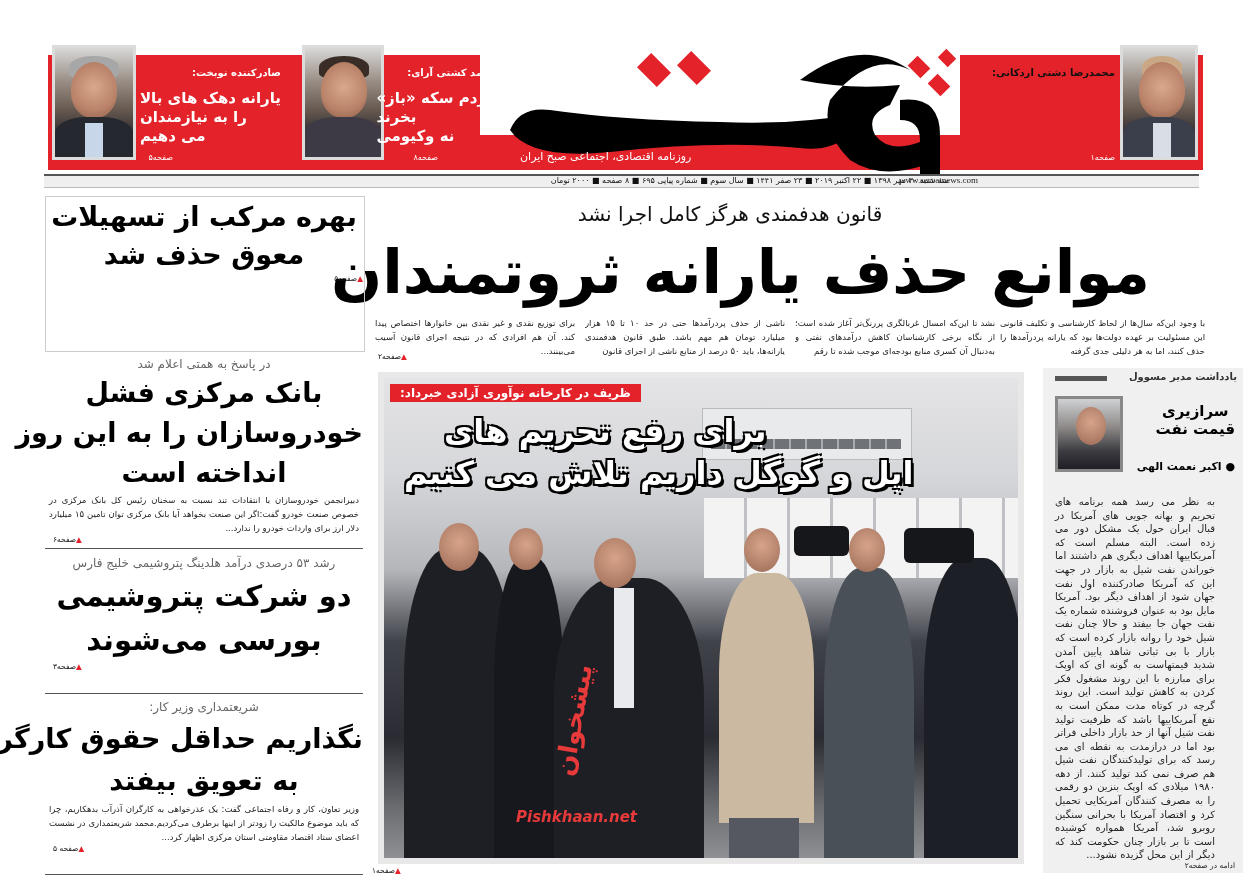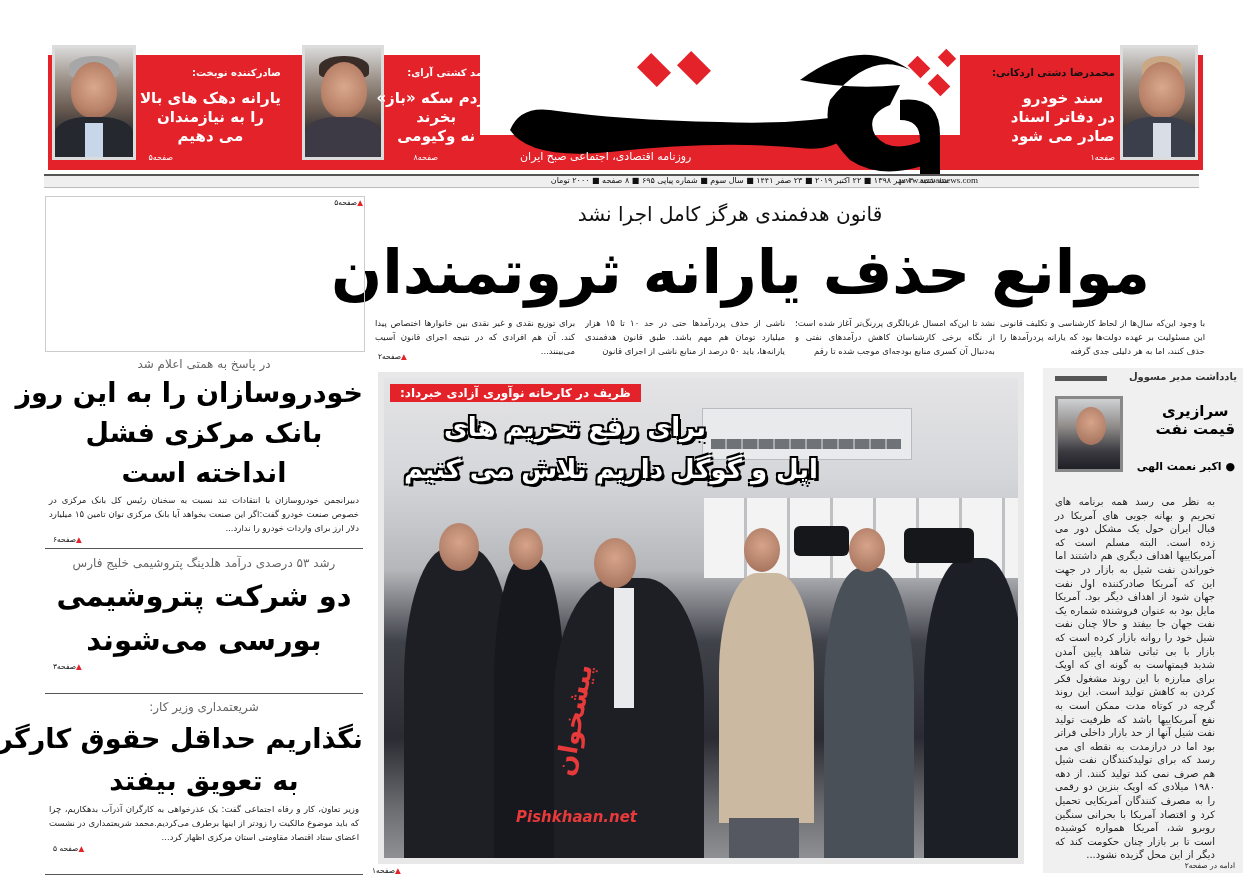--- a/index.html
+++ b/index.html
@@ -6,21 +6,21 @@
   body { width: 1250px; height: 881px; background: #ffffff; font-family: "DejaVu Sans", sans-serif; position: relative; overflow: hidden; direction: rtl; }
   .abs { position: absolute; }
   .masthead-red { left: 48px; top: 55px; width: 1155px; height: 115px; background: #e3222a; }
   .teaser { position: absolute; top: 45px; height: 120px; }
   .teaser .photo { position: absolute; top: 0; width: 80px; height: 115px; border: 3px solid #dcdcdc; background: linear-gradient(180deg,#d8d8d8 0%,#9a8f86 30%,#6a5c52 55%,#2e2b2f 80%,#20222a 100%); }
   .teaser .photo .face { position: absolute; left: 16px; top: 14px; width: 46px; height: 56px; border-radius: 50% 50% 45% 45%; background: radial-gradient(circle at 50% 45%, #d9a98c 0%, #b98269 60%, #8d5d48 100%); }
   .teaser .photo .hair { position: absolute; left: 14px; top: 8px; width: 50px; height: 22px; border-radius: 50% 50% 20% 20%; background: #a7a7a7; }
   .teaser .photo .suit { position: absolute; left: 0; bottom: 0; width: 100%; height: 40px; background: #262830; border-radius: 40% 40% 0 0; }
   .teaser .photo .shirt { position: absolute; left: 30px; bottom: 0; width: 18px; height: 34px; background: #c8d6ea; }
   .teaser .by { position: absolute; font-size: 10px; color: #ffffff; font-weight: bold; white-space: nowrap; }
-  .teaser .hl { position: absolute; font-size: 15px; line-height: 19px; color: #ffffff; font-weight: bold; white-space: nowrap; text-align: center; }
+  .teaser .hl { position: absolute; font-size: 15px; line-height: 19px; color: #ffffff; font-weight: bold; white-space: nowrap; text-align: left; }
   .teaser .pg { position: absolute; font-size: 8px; color: #ffffff; white-space: nowrap; }
   .logo { position: absolute; left: 470px; top: 40px; width: 500px; height: 145px; }
   .tagline { position: absolute; left: 520px; top: 150px; font-size: 11px; color: #ffffff; white-space: nowrap; }
   .dateline { position: absolute; left: 44px; top: 174px; width: 1155px; height: 14px; background: #efefef; border-top: 2px solid #555; border-bottom: 1px solid #bbb; text-decoration: underline; }
   .dateline .txt { position: absolute; right: 250px; top: 0; font-size: 8px; color: #111; white-space: nowrap; }
   .dateline .url { position: absolute; left: 855px; top: -1px; font-size: 9px; color: #222; font-family: "Liberation Serif", serif; direction: ltr; }
   .kicker { font-weight: normal; color: #111; text-align: center; white-space: nowrap; }
   .bigh { font-weight: 900; color: #000; text-align: center; white-space: nowrap; }
   .body-text { font-size: 8.5px; line-height: 14px; color: #222; text-align: justify; }
   .pageref { font-size: 7.5px; color: #111; white-space: nowrap; }
@@ -28,21 +28,21 @@
   .leftcol { position: absolute; left: 45px; width: 318px; }
   .hr { position: absolute; left: 45px; width: 318px; height: 1px; background: #555; }
   .subk { font-size: 12px; color: #666; text-align: center; white-space: nowrap; font-weight: normal; }
   .photo-main { position: absolute; left: 378px; top: 372px; width: 646px; height: 492px; border: 6px solid #e8e8e8; background:
     linear-gradient(180deg, #e4e4e6 0%, #d6d7da 20%, #c7c8cb 30%, #b5b6ba 40%, #40424a 55%, #2b2c33 75%, #6d6e72 90%, #8f9093 100%); overflow: hidden; }
   .ac { position: absolute; left: 318px; top: 30px; width: 210px; height: 52px; background: #e9eaec; border: 1px solid #b9bbbf; }
   .ac .vent { position: absolute; left: 8px; top: 30px; width: 190px; height: 10px; background: repeating-linear-gradient(90deg,#6f7277 0 14px,#a9abb0 14px 16px); }
   .person { position: absolute; background: #1e1f25; border-radius: 40% 40% 0 0; }
   .head { position: absolute; border-radius: 50%; background: radial-gradient(circle at 50% 40%, #d7a48a, #9c6a55); }
   .photo-kicker { position: absolute; left: 6px; top: 6px; background: #e3222a; color: #fff; font-size: 12px; font-weight: bold; padding: 2px 10px; white-space: nowrap; }
-  .photo-hl { position: absolute; left: 20px; font-size: 26px; font-weight: 900; color: #fff; white-space: nowrap; text-shadow: 3px 3px 0 #000, -2px 2px 0 #000, 2px -2px 0 #000, -2px -2px 0 #000; }
+  .photo-hl { position: absolute; left: 20px; font-size: 32px; font-weight: 900; color: #fff; white-space: nowrap; text-shadow: 3px 3px 0 #000, -2px 2px 0 #000, 2px -2px 0 #000, -2px -2px 0 #000; }
   .watermark { position: absolute; color: #e83a3a; font-weight: bold; white-space: nowrap; }
   .editorial { position: absolute; left: 1043px; top: 368px; width: 200px; height: 505px; background: #f0f0f0; }
   .editorial .label { position: absolute; right: 6px; top: 3px; font-size: 10px; font-weight: bold; color: #333; white-space: nowrap; }
   .editorial .bar { position: absolute; left: 12px; top: 8px; width: 52px; height: 5px; background: #555; }
   .ed-photo { position: absolute; left: 12px; top: 28px; width: 68px; height: 76px; border: 3px solid #888; background: linear-gradient(180deg,#cfd1d4 0%,#8e8a88 40%,#3a3a40 75%,#1f2026 100%); }
   .ed-title { position: absolute; right: 8px; top: 34px; font-size: 15px; line-height: 18px; font-weight: 900; color: #000; text-align: center; white-space: nowrap; }
   .ed-author { position: absolute; right: 8px; top: 92px; font-size: 11px; font-weight: bold; color: #000; white-space: nowrap; }
   .ed-body { position: absolute; left: 12px; top: 112px; width: 160px; font-size: 10px; line-height: 13.6px; color: #222; text-align: justify; margin-top: 15px; }
   .ed-more { position: absolute; right: 8px; top: 493px; font-size: 7.5px; color: #222; white-space: nowrap; }
 </style>
@@ -52,25 +52,20 @@
 <div class="abs masthead-red"></div>
 
 <div class="teaser" style="left:980px; width:225px;">
   <div class="photo" style="left:140px; width:78px;">
       <div class="hair" style="background:#caa886; width:40px; left:19px;"></div>
       <div class="face"></div>
       <div class="suit" style="background:#3b3f4b;"></div>
       <div class="shirt" style="background:#d9dde6;"></div>
     </div>
   <div class="by" style="right:90px; top:22px; color:#111;">محمدرضا دشتی اردکانی:</div>
-  <div class="hl" style="right:90px; top:44px;">
-    <div>سند خودرو</div>
-      <div>در دفاتر اسناد</div>
-      <div>صادر می شود</div>
-  </div>
   <div class="pg" style="right:90px; top:108px;">صفحه۱</div>
 </div>
 
 <div class="teaser" style="left:298px; width:210px;">
   <div class="photo" style="left:4px; width:82px;">
       <div class="hair" style="background:#3a2c26;"></div>
       <div class="face"></div>
       <div class="suit" style="background:#3d3a45;"></div>
     </div>
   <div class="by" style="right:12px; top:22px;">محمد کشتی آرای:</div>
@@ -119,28 +114,32 @@
 <div class="abs kicker" style="left:500px; top:202px; width:460px; font-size:20px;">قانون هدفمندی هرگز کامل اجرا نشد</div>
 <div class="abs bigh" style="left:430px; top:232px; width:720px; font-size:60px; line-height:80px; letter-spacing:-1px;">موانع حذف یارانه ثروتمندان</div>
 <div class="abs body-text" style="left:1000px; top:316px; width:205px; height:44px; overflow:hidden;">با وجود این‌که سال‌ها از لحاظ کارشناسی و تکلیف قانونی این مسئولیت بر عهده دولت‌ها بود که یارانه پردرآمدها را حذف کنند، اما به هر دلیلی جدی گرفته</div>
 <div class="abs body-text" style="left:795px; top:316px; width:200px; height:44px; overflow:hidden;">نشد تا این‌که امسال غربالگری پررنگ‌تر آغاز شده است؛ از نگاه برخی کارشناسان کاهش درآمدهای نفتی و به‌دنبال آن کسری منابع بودجه‌ای موجب شده تا رقم</div>
 <div class="abs body-text" style="left:585px; top:316px; width:200px; height:44px; overflow:hidden;">ناشی از حذف پردرآمدها حتی در حد ۱۰ تا ۱۵ هزار میلیارد تومان هم مهم باشد. طبق قانون هدفمندی یارانه‌ها، باید ۵۰ درصد از منابع ناشی از اجرای قانون</div>
 <div class="abs body-text" style="left:375px; top:316px; width:200px; height:44px; overflow:hidden;">برای توزیع نقدی و غیر نقدی بین خانوارها اختصاص پیدا کند. آن هم افرادی که در نتیجه اجرای قانون آسیب می‌بینند...</div>
 <div class="abs pageref" style="left:378px; top:352px;"><span class="tri">▲</span><span>صفحه۲</span></div>
 
 <div class="abs" style="left:45px; top:196px; width:320px; height:156px; border:1px solid #ccc;"></div>
 <div class="leftcol" style="top:198px;">
+  <div class="bigh" style="font-size:27px; line-height:38px;">
+    <div>بهره مرکب از تسهیلات</div>
+      <div>معوق حذف شد</div>
+  </div>
   <div class="pageref" style="direction:rtl; text-align:right; "><span class="tri">▲</span><span>صفحه۵</span></div>
 </div>
 
 <div class="leftcol" style="top:357px;">
   <div class="subk">در پاسخ به همتی اعلام شد</div>
   <div class="bigh" style="font-size:27px; line-height:40px; margin-top:2px;">
-    <div>خودروسازان را به این روز</div>
-      <div>بانک مرکزی فشل</div>
+    <div>بانک مرکزی فشل</div>
+      <div>خودروسازان را به این روز</div>
       <div>انداخته است</div>
   </div>
   <div class="body-text" style="padding:0 4px;">دبیرانجمن خودروسازان با انتقادات تند نسبت به سخنان رئیس کل بانک مرکزی در خصوص صنعت خودرو گفت:اگر این صنعت بخواهد آیا بانک مرکزی توان تامین ۱۵ میلیارد دلار ارز برای واردات خودرو را ندارد...</div>
   <div class="pageref" style="text-align:left; padding-left:8px;"><span class="tri">▲</span><span>صفحه۶</span></div>
 </div>
 <div class="hr" style="top:548px;"></div>
 
 <div class="leftcol" style="top:556px;">
   <div class="subk">رشد ۵۳ درصدی درآمد هلدینگ پتروشیمی خلیج فارس</div>
   <div class="bigh" style="font-size:29px; line-height:44px; margin-top:4px;">

